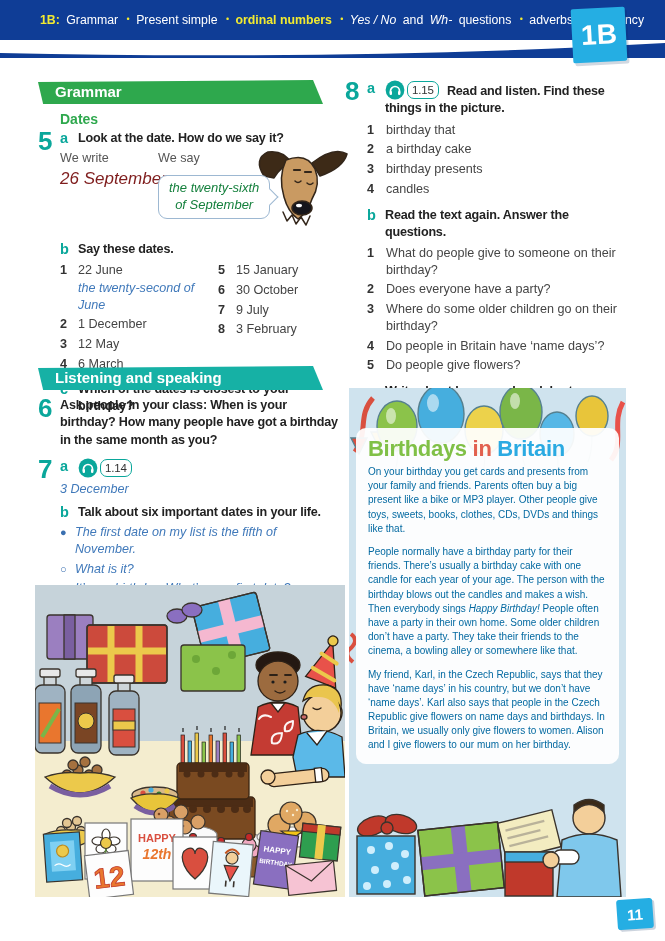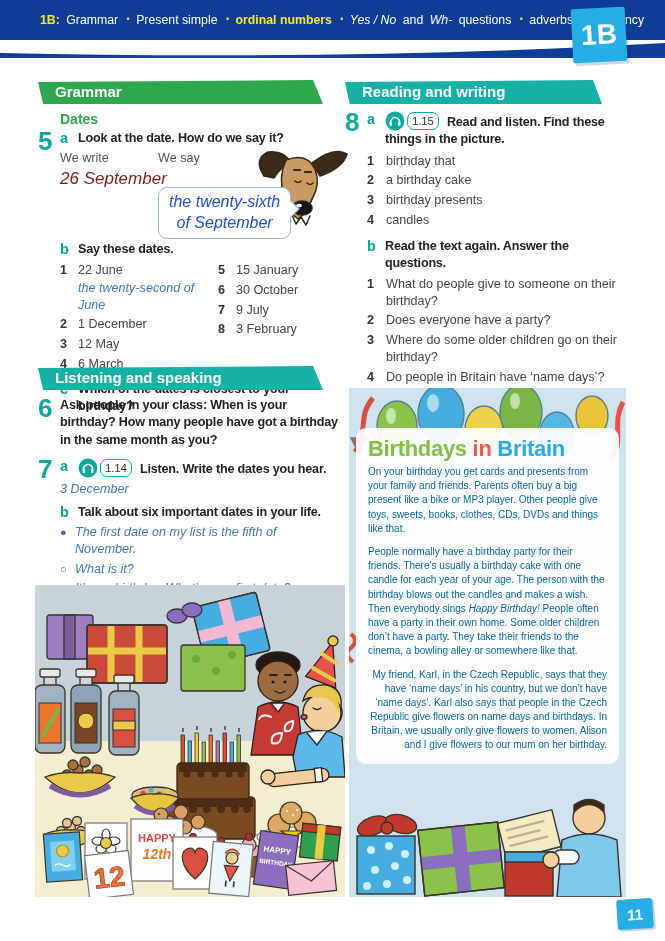--- a/index.html
+++ b/index.html
@@ -41,22 +41,22 @@
   .ex-body{flex:1;min-width:0;}
   .line{display:flex;margin-bottom:3px;}
   .lbl{width:18px;flex:none;font-size:14.5px;font-weight:bold;color:#0aa79b;line-height:1.2;}
   .btxt{flex:1;font-size:12.6px;font-weight:bold;color:#222;line-height:1.38;letter-spacing:-.2px;}
 
   .we-block{position:relative;height:90px;margin:4px 0 0 0;}
   .we-col1{position:absolute;left:0;top:0;}
   .we-col2{position:absolute;left:98px;top:0;}
   .we-label{font-size:12.6px;color:#555;margin-bottom:4px;}
   .we-val{font-size:17px;color:#7f1d1d;font-style:italic;}
-  .bubble{position:relative;margin-top:18px;display:inline-block;background:#fff;border:1.5px solid #9db8d2;
-          border-radius:9px;padding:4px 10px;font-size:16px;font-style:italic;color:#1d4ed8;
+  .bubble{position:relative;margin-top:6px;display:inline-block;background:#fff;border:1.5px solid #9db8d2;
+          border-radius:9px;padding:4px 10px;font-size:13px;font-style:italic;color:#15803d;
           text-align:center;line-height:1.3;z-index:2;}
   .bubble:after{content:'';position:absolute;right:-7px;top:15px;width:11px;height:11px;background:#fff;
           border-top:1.5px solid #9db8d2;border-right:1.5px solid #9db8d2;transform:rotate(45deg);}
   .dog{position:absolute;right:-12px;top:-10px;z-index:1;}
 
   .dates-grid{display:flex;margin:2px 0 5px 0;}
   .dcol1{width:158px;}
   .dcol2{width:118px;}
   .ditem{display:flex;font-size:12.6px;color:#444;line-height:1.3;margin-bottom:3.5px;}
   .dnum{width:18px;flex:none;font-weight:bold;color:#333;}
@@ -80,21 +80,21 @@
   
   .article{position:absolute;left:349px;top:388px;width:277px;height:509px;}
   .article-bg{position:absolute;left:0;top:0;}
   .article-box{position:absolute;left:7px;top:40px;width:263px;background:rgba(255,255,255,.93);
                border-radius:10px;padding:9px 12px 11px 12px;box-sizing:border-box;}
   .article-title{font-size:22px;font-weight:bold;line-height:1.05;margin:0 0 5px 0;letter-spacing:-.3px;}
   .t-green{color:#80c047;}
   .t-red{color:#e2614f;}
   .t-cyan{color:#2aaae2;}
   .article-box p{font-size:10px;line-height:1.42;color:#0369a1;margin:0 0 9px 0;}
-  .article-box p:last-child{margin-bottom:0;text-align:right;}
+  .article-box p:last-child{margin-bottom:0;}
   .article-box em{font-style:italic;}
 
   
   .party{position:absolute;left:35px;top:585px;}
   .page-tab{position:absolute;left:617px;top:899px;width:36px;height:30px;background:#25aee3;color:#fff;
             font-weight:bold;font-size:15px;display:flex;align-items:center;justify-content:center;
             transform:rotate(-4deg);border-radius:3px;box-shadow:2px 2px 0 rgba(0,40,90,.2);}
 </style>
 </head>
 <body>
@@ -239,21 +239,20 @@
             <span class="btxt">
               <span class="audio-chip">
                 <svg width="20" height="20" viewBox="0 0 20 20">
                   <circle cx="10" cy="10" r="9.4" fill="#0aa79b"></circle>
                   <path d="M5.5 12.5 v-1.5 a4.5 4.5 0 0 1 9 0 v1.5" stroke="#ffffff" stroke-width="1.7" fill="none" stroke-linecap="round"></path>
                   <rect x="4.6" y="11" width="2.4" height="4" rx="1.1" fill="#ffffff"></rect>
                   <rect x="13" y="11" width="2.4" height="4" rx="1.1" fill="#ffffff"></rect>
                 </svg>
                 <span class="track-badge">1.14</span>
               </span>
-              <span>Listen. Write the dates you hear.</span>
             </span>
           </div>
           <div class="example">3 December</div>
           <div class="line">
             <span class="lbl">b</span>
             <span class="btxt">Talk about six important dates in your life.</span>
           </div>
           <div class="bullets">
             <div class="brow">
               <span class="bmark">●</span>
@@ -267,23 +266,20 @@
               <span class="bmark">●</span>
               <span>It’s my birthday. What’s your first date?</span>
             </div>
           </div>
         </div>
       </div>
     </div>
   </div>
 
   <div class="col-right">
-    <div class="banner banner-teal banner-reading">
-      <span>Reading and writing</span>
-    </div>
 
     <div class="ex">
       <div class="ex-num">8</div>
       <div class="ex-body">
         <div class="line">
           <span class="lbl">a</span>
           <span class="btxt">
             <span class="audio-chip">
               <svg width="20" height="20" viewBox="0 0 20 20">
                 <circle cx="10" cy="10" r="9.4" fill="#0aa79b"></circle>

